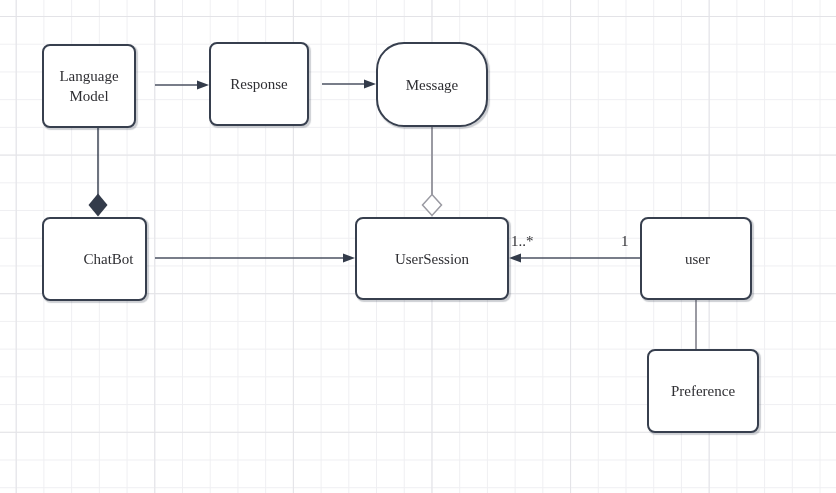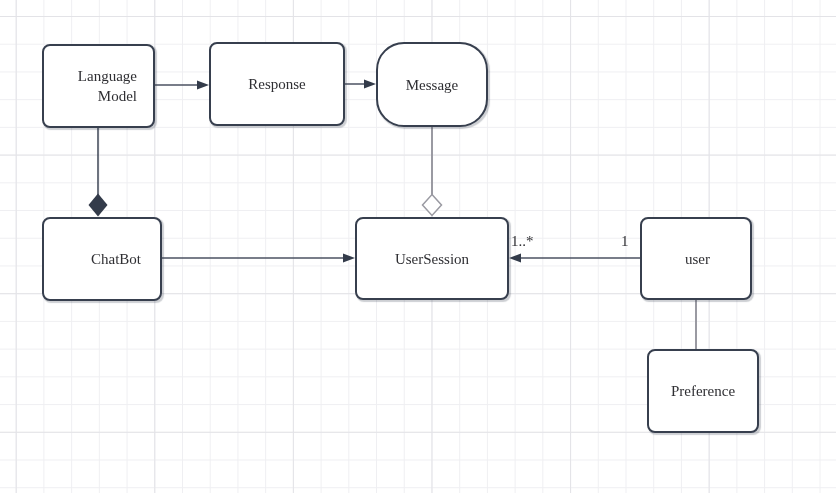--- a/index.html
+++ b/index.html
@@ -41,24 +41,24 @@
     display: flex;
     align-items: center;
     justify-content: center;
     text-align: center;
     font-size: 15px;
     line-height: 20px;
     color: #2f2f33;
     padding: 0 16px;
     cursor: default;
   }
-  .n-lm   { left: 42px;  top: 44px;  width: 113px; height: 84px; text-align: right; }
-  .n-resp { left: 209px; top: 42px;  width: 136px; height: 84px; }
+  .n-lm   { left: 42px;  top: 44px;  width: 94px; height: 84px; }
+  .n-resp { left: 209px; top: 42px;  width: 100px; height: 84px; }
   .n-msg  { left: 376px; top: 42px;  width: 112px; height: 85px; border-radius: 28px; }
-  .n-cb   { left: 42px;  top: 217px; width: 120px; height: 84px; padding-left: 44px; }
+  .n-cb   { left: 42px;  top: 217px; width: 105px; height: 84px; padding-left: 44px; }
   .n-us   { left: 355px; top: 217px; width: 154px; height: 83px; }
   .n-user { left: 640px; top: 217px; width: 112px; height: 83px; padding-left: 19px; }
   .n-pref { left: 647px; top: 349px; width: 112px; height: 84px; }
   .edge-label {
     position: absolute;
     font-size: 15px;
     line-height: 16px;
     color: #2f2f33;
     white-space: nowrap;
   }

